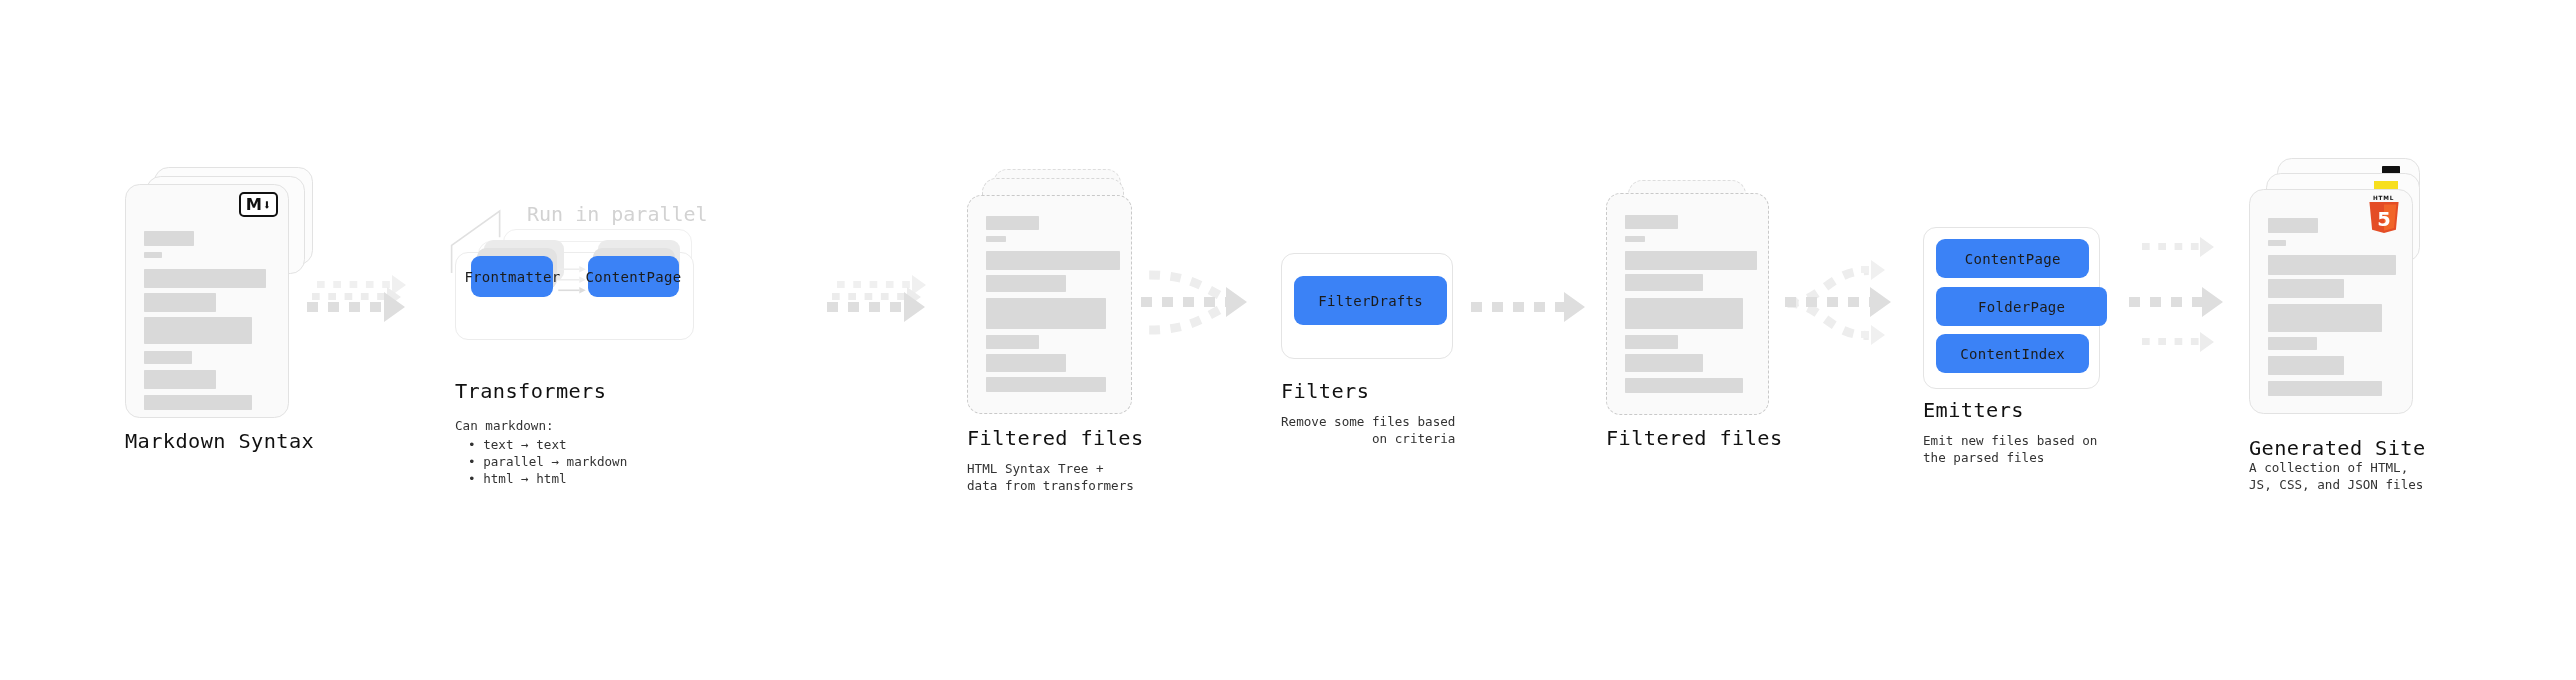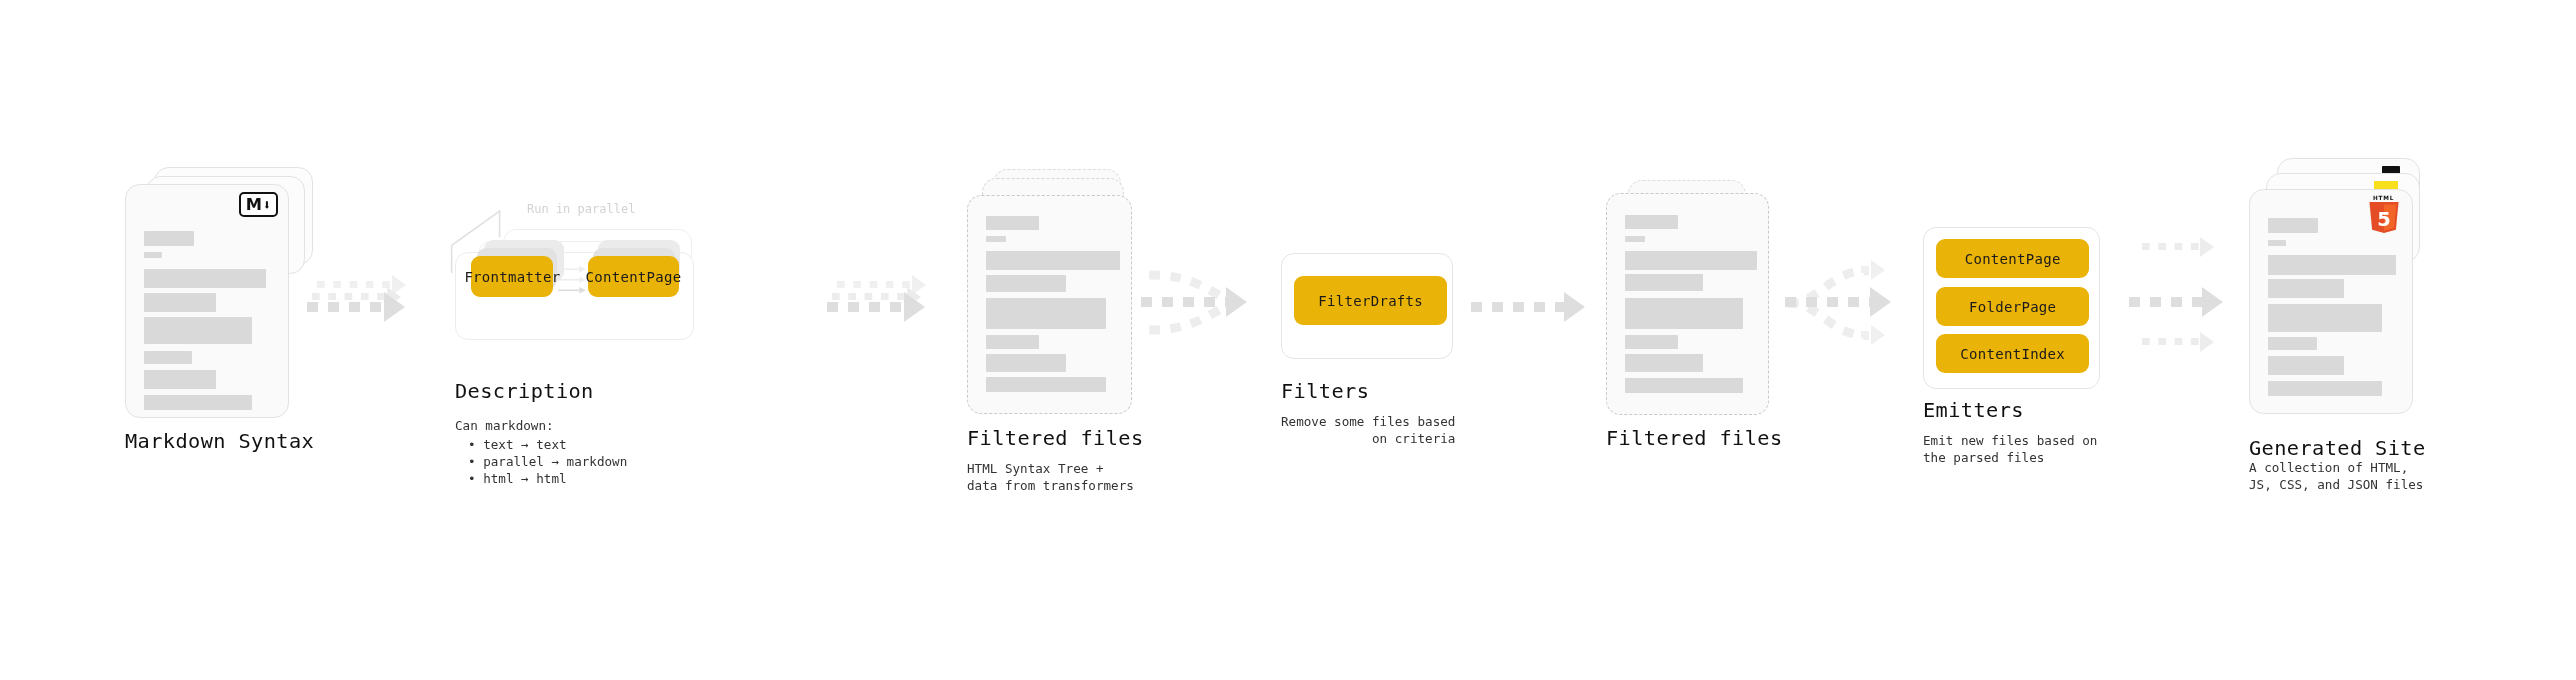--- a/index.html
+++ b/index.html
@@ -13,31 +13,31 @@
   .doc{position:absolute;border-radius:14.6px;background:#fafafa;box-sizing:border-box;}
   .doc.solid{border:1.6px solid #e2e2e2;}
   .doc.dashed{border:1.6px dashed #c9c9c9;background:#fafafa;}
   .doc.ghost{background:#fcfcfc;}
   .bar{position:absolute;background:#d9d9d9;border-radius:0.8px;}
 
   
   .pbox{position:absolute;border:1.6px solid #e4e4e4;border-radius:13px;background:#ffffff;box-sizing:border-box;}
   .pbox.ghost{border-color:#f0f0f0;background:transparent;}
   .chip{
-    position:absolute;background:#eab308;border-radius:9px;
+    position:absolute;background:#3b82f6;border-radius:9px;
     display:flex;align-items:center;justify-content:center;
     color:#1b1b1b;font-size:14px;letter-spacing:0.3px;box-sizing:border-box;
   }
   .chip.g1{background:#ebebeb;}
   .chip.g2{background:#e2e2e2;}
 
   
   .title{position:absolute;color:#111111;font-size:20.3px;letter-spacing:0.4px;white-space:nowrap;}
   .sub{position:absolute;color:#333333;font-size:12.6px;line-height:17px;white-space:pre;}
-  .note{position:absolute;color:#d2d2d2;font-size:12px;white-space:nowrap;}
+  .note{position:absolute;color:#d2d2d2;font-size:20px;white-space:nowrap;}
   .bullets{position:absolute;color:#333333;font-size:12.6px;line-height:17px;}
   .bullets div{white-space:nowrap;}
 
   
   .arrow{position:absolute;height:9.8px;display:flex;align-items:center;}
   .arrow .dashes{
     height:9.8px;flex:1;
     background-image:linear-gradient(to right,currentColor 0 11.4px,transparent 11.4px 21px);
     background-repeat:repeat-x;background-size:21px 9.8px;
   }
@@ -125,21 +125,21 @@
         </svg>
       </div>
 
       <div class="chip g1" style="left:142px;top:-13px;width:82px;height:41px;"></div>
       <div class="chip g2" style="left:137px;top:-4.9px;width:82px;height:41px;"></div>
       <div class="chip" style="left:132px;top:3.3px;width:91px;height:41px;">
         <span>ContentPage</span>
       </div>
     </div>
 
-    <div class="title" style="left:455px;top:379px;">Description</div>
+    <div class="title" style="left:455px;top:379px;">Transformers</div>
     <div class="sub" style="left:455px;top:417px;">Can markdown:</div>
     <div class="bullets" style="left:468px;top:436px;">
       <div>• text → text</div>
       <div>• parallel → markdown</div>
       <div>• html → html</div>
     </div>
   </div>
 
   <div>
     <div class="arrow small" style="left:837px;top:281px;width:89px;color:#f0f0f0;">
@@ -235,21 +235,21 @@
       <div class="dashes"></div>
         <div class="head"></div>
     </div>
   </div>
 
   <div>
     <div class="pbox" style="left:1923px;top:227px;width:177px;height:162px;">
       <div class="chip" style="left:12.2px;top:11.4px;width:153px;height:39px;">
         <span>ContentPage</span>
       </div>
-      <div class="chip" style="left:12.2px;top:59px;width:153px;height:39px;">
+      <div class="chip" style="left:12.2px;top:59px;width:171px;height:39px;border-radius:8px;">
         <span>FolderPage</span>
       </div>
       <div class="chip" style="left:12.2px;top:106px;width:153px;height:39px;">
         <span>ContentIndex</span>
       </div>
     </div>
     <div class="title" style="left:1923px;top:398px;">Emitters</div>
     <div class="sub" style="left:1923px;top:432px;">Emit new files based on
 the parsed files</div>
   </div>

